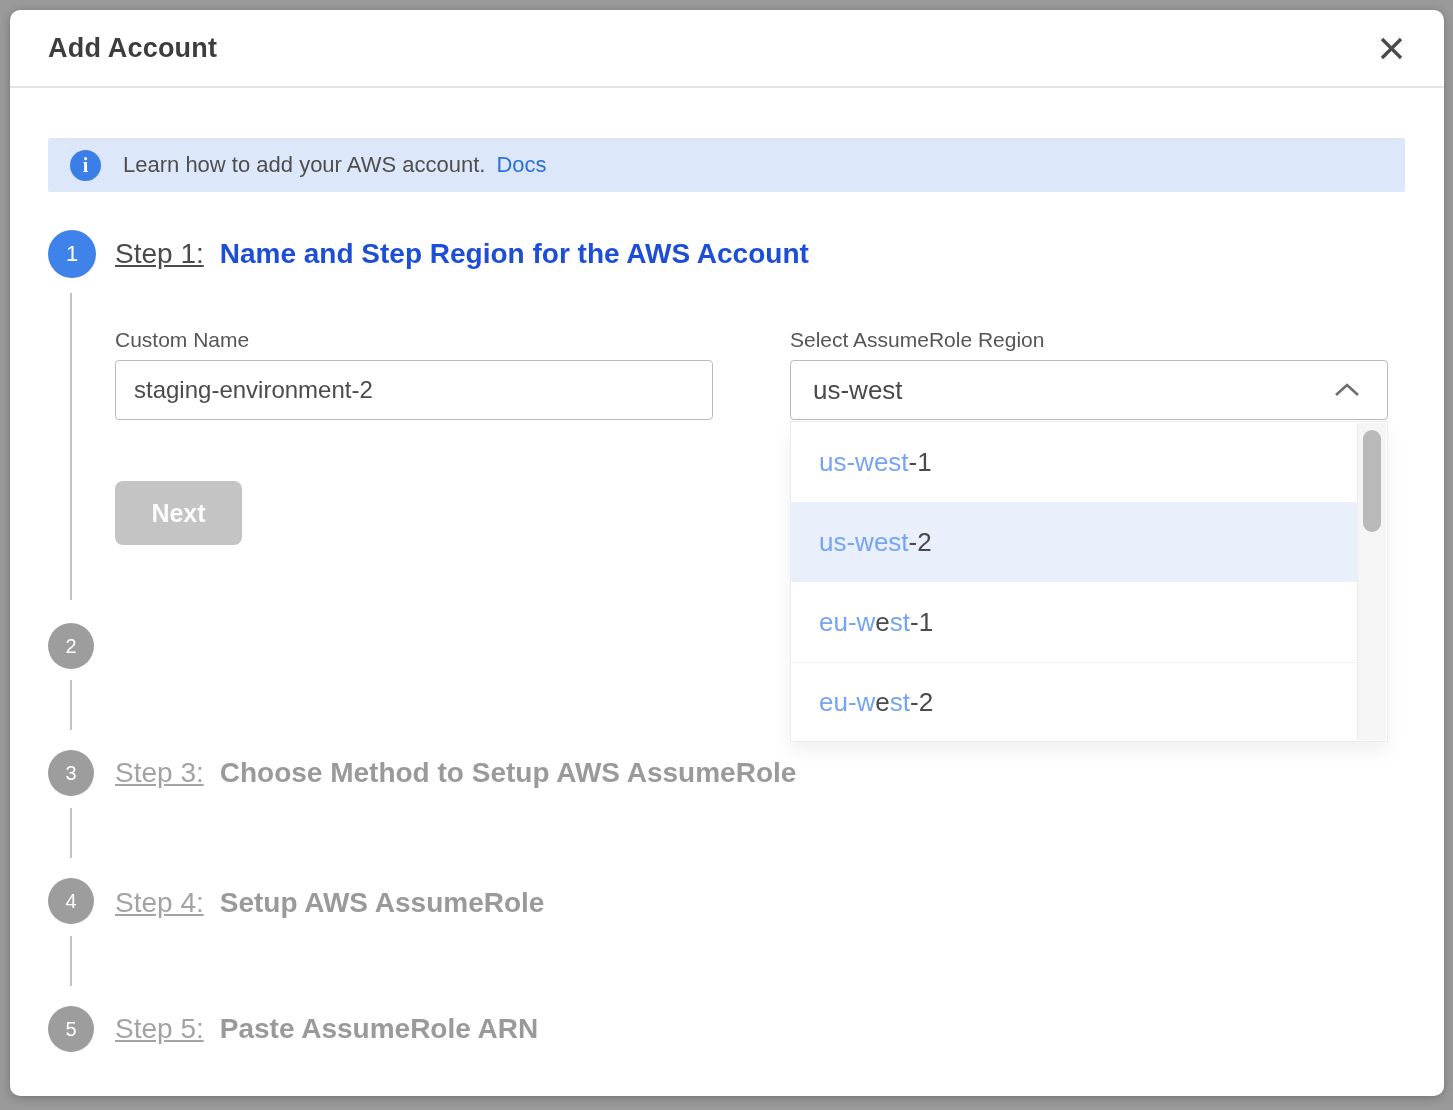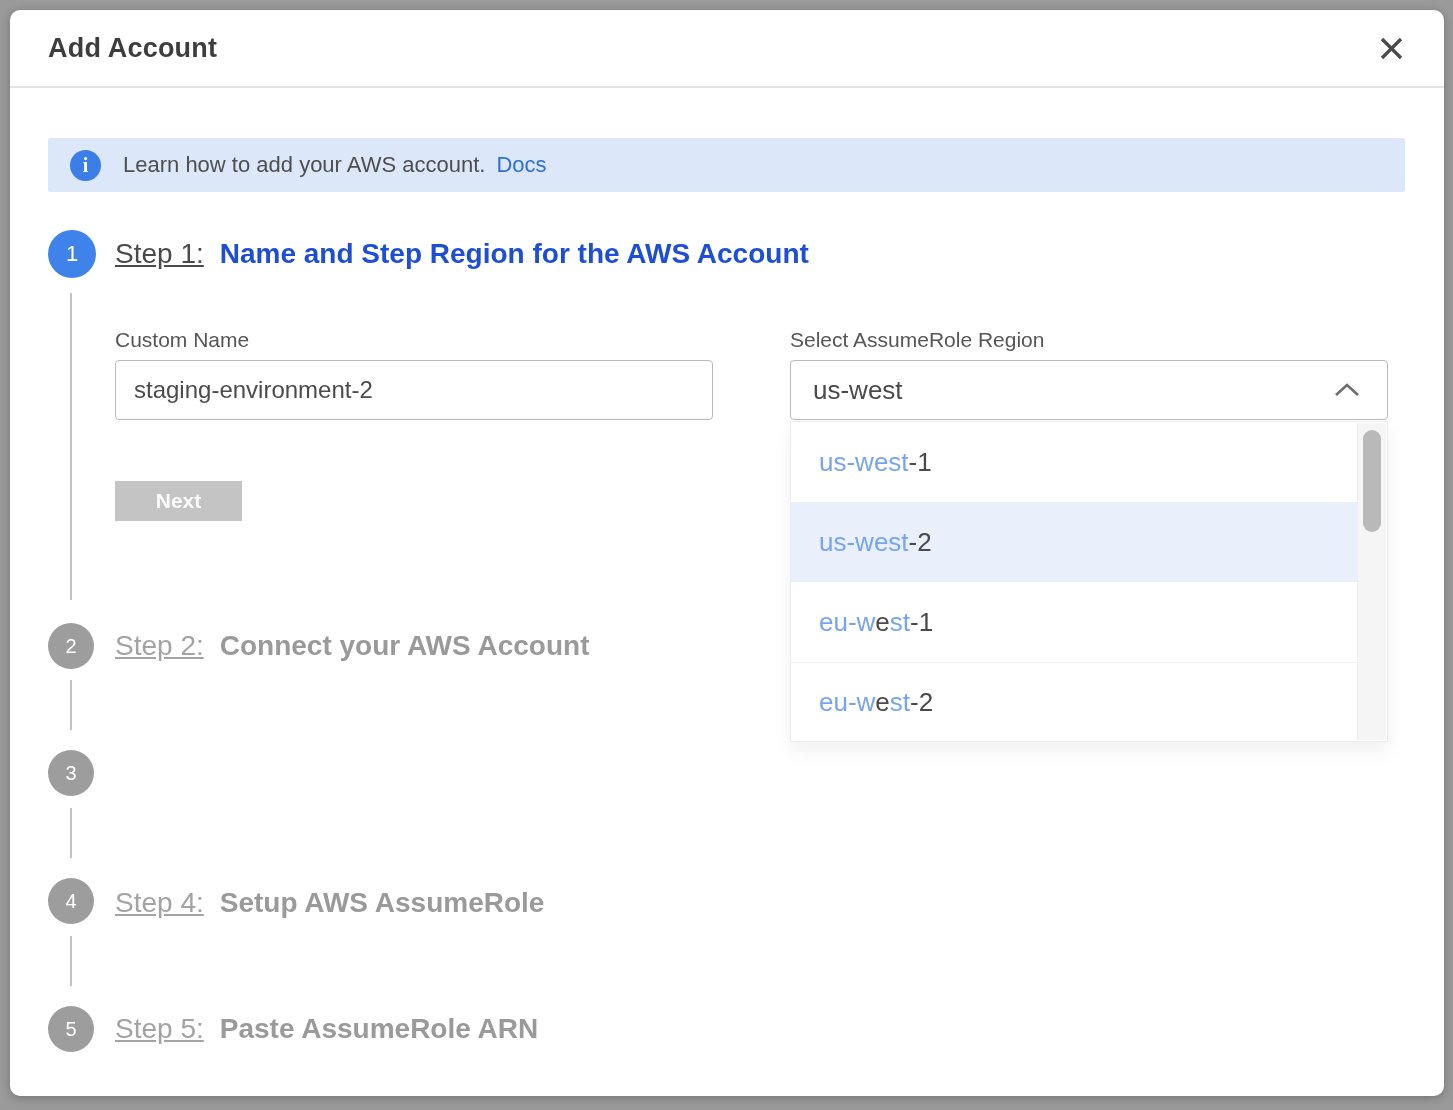--- a/index.html
+++ b/index.html
@@ -151,26 +151,26 @@
   .dd-scroll-thumb {
     position: absolute; left: 5px; top: 7px;
     width: 18px; height: 102px;
     border-radius: 9px;
     background: #b9b9b9;
     cursor: pointer;
   }
   
   .next-btn {
     position: absolute; left: 105px; top: 471px;
-    width: 127px; height: 40px;
+    width: 127px; height: 64px;
     background: #c4c4c4;
-    border: none; border-radius: 0;
+    border: none; border-radius: 8px;
     color: #fbfbfb;
     font-family: "Liberation Sans", sans-serif;
-    font-size: 21px; font-weight: 700;
+    font-size: 25px; font-weight: 700;
     cursor: default;
   }
 </style>
 </head>
 <body>
 
 <div class="dialog">
 
   <div class="dlg-header">
     <div class="dlg-title">Add Account</div>
@@ -238,26 +238,26 @@
         </div>
       </div>
     <div class="dd-scroll-track">
       <div class="dd-scroll-thumb"></div>
     </div>
   </div>
 
   <button class="next-btn">Next</button>
 
   <div class="step-circle inactive" style="top: 613px;">2</div>
-  <div class="step-row-text inactive" style="top: 620px; height: 34px;">
-    <span class="step-label">Step 2:</span>
-    <span class="step-title">Connect your AWS Account</span>
-  </div>
 
   <div class="step-circle inactive" style="top: 740px;">3</div>
+  <div class="step-row-text inactive" style="top: 747px; height: 34px;">
+    <span class="step-label">Step 3:</span>
+    <span class="step-title">Choose Method to Setup AWS AssumeRole</span>
+  </div>
 
   <div class="step-circle inactive" style="top: 868px;">4</div>
   <div class="step-row-text inactive" style="top: 877px; height: 34px;">
     <span class="step-label">Step 4:</span>
     <span class="step-title">Setup AWS AssumeRole</span>
   </div>
 
   <div class="step-circle inactive" style="top: 996px;">5</div>
   <div class="step-row-text inactive" style="top: 1003px; height: 34px;">
     <span class="step-label">Step 5:</span>

